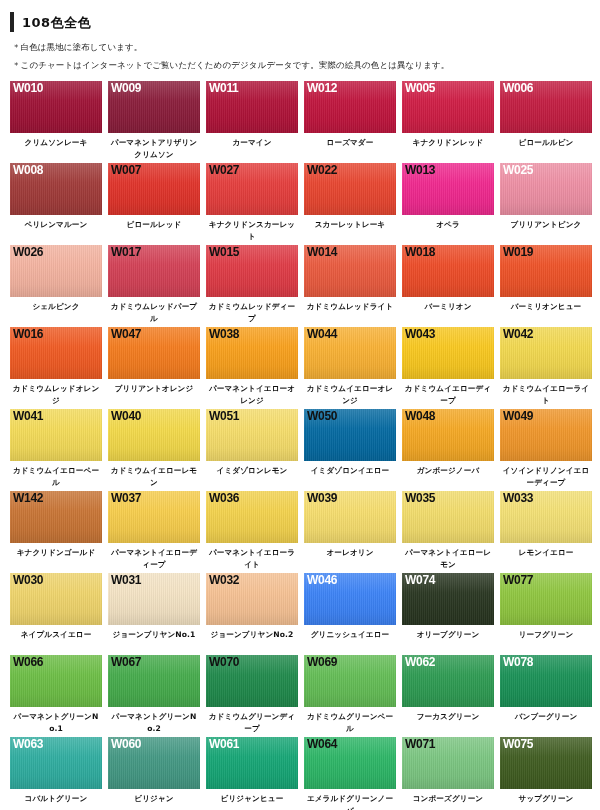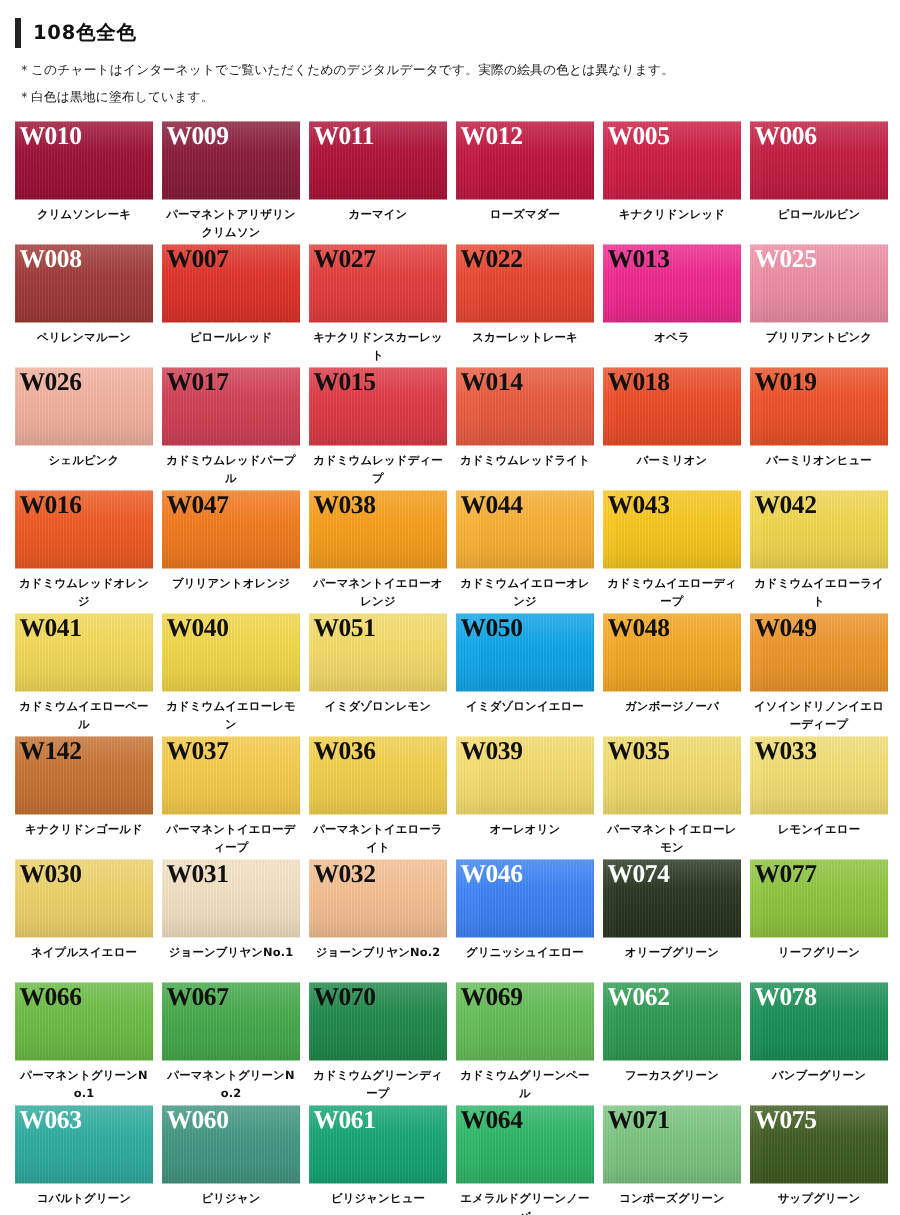--- a/index.html
+++ b/index.html
@@ -83,26 +83,26 @@
   .swatch .sheen {
     position: absolute;
     inset: 0;
     background: linear-gradient(180deg, rgba(255,255,255,0.16) 0%, rgba(255,255,255,0.02) 38%, rgba(0,0,0,0.035) 76%, rgba(0,0,0,0.10) 100%);
     pointer-events: none;
   }
   .code {
     position: absolute;
     top: 1px;
     left: 3px;
-    font-size: 17px;
+    font-size: 12px;
     font-weight: bold;
     letter-spacing: -0.3px;
     line-height: 1.1;
     z-index: 3;
-    font-family: Liberation Serif, serif;
+    font-family: Liberation Sans, sans-serif;
   }
   .label {
     font-size: 7.6px;
     line-height: 1.55;
     color: #111111;
     text-align: center;
     padding: 4px 2px 0 2px;
     width: 92px;
     height: 30px;
     letter-spacing: 0.1px;
@@ -114,22 +114,22 @@
 <body>
 
 <div id="page">
 
   <div class="header">
     <div class="header-bar"></div>
     <div class="header-title">108色全色</div>
   </div>
 
   <div class="notes">
+    <div class="note">＊白色は黒地に塗布しています。</div>
     <div class="note">＊このチャートはインターネットでご覧いただくためのデジタルデータです。実際の絵具の色とは異なります。</div>
-    <div class="note">＊白色は黒地に塗布しています。</div>
   </div>
 
   <div class="chart" id="chart">
       <div class="row">
         <div class="cell">
           <div class="swatch" style="background: rgb(158, 17, 53);">
             <div class="grain"></div>
             <div class="sheen"></div>
             <div class="code" style="color: rgb(255, 255, 255);">W010</div>
           </div>
@@ -345,21 +345,21 @@
         </div>
         <div class="cell">
           <div class="swatch" style="background: rgb(246, 221, 106);">
             <div class="grain"></div>
             <div class="sheen"></div>
             <div class="code" style="color: rgb(17, 17, 17);">W051</div>
           </div>
           <div class="label">イミダゾロンレモン</div>
         </div>
         <div class="cell">
-          <div class="swatch" style="background: #0ea5e9;">
+          <div class="swatch" style="background: #0369a1;">
             <div class="grain"></div>
             <div class="sheen"></div>
             <div class="code" style="color: rgb(17, 17, 17);">W050</div>
           </div>
           <div class="label">イミダゾロンイエロー</div>
         </div>
         <div class="cell">
           <div class="swatch" style="background: rgb(245, 168, 35);">
             <div class="grain"></div>
             <div class="sheen"></div>

